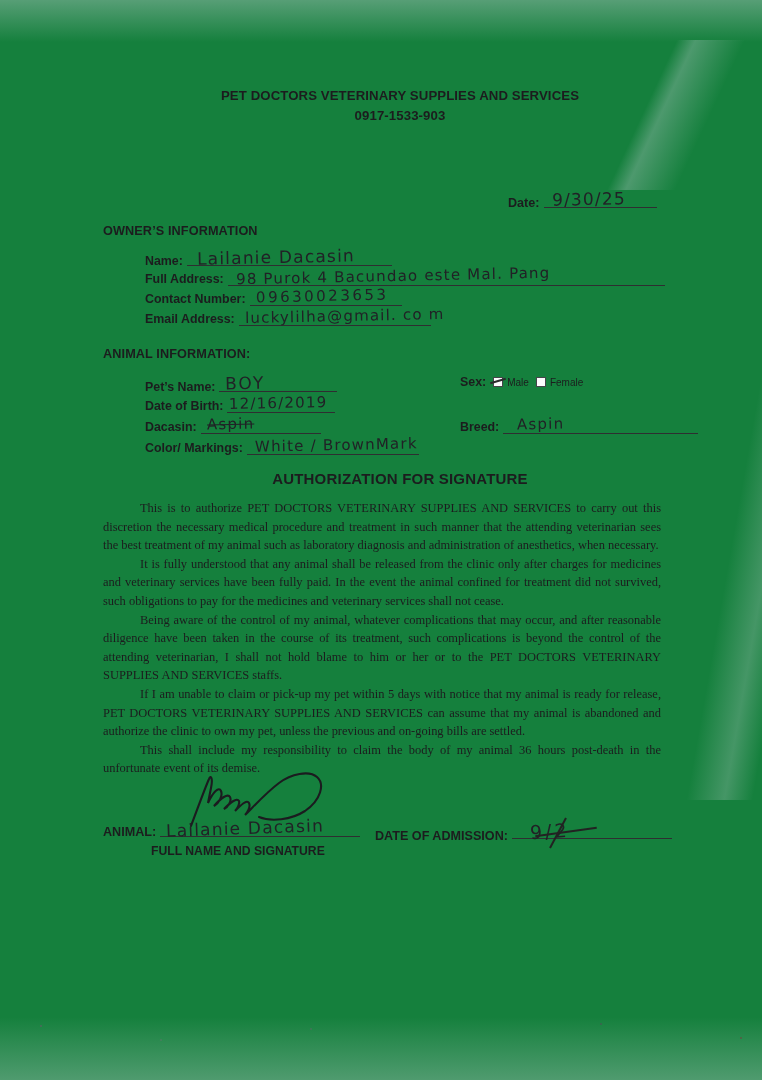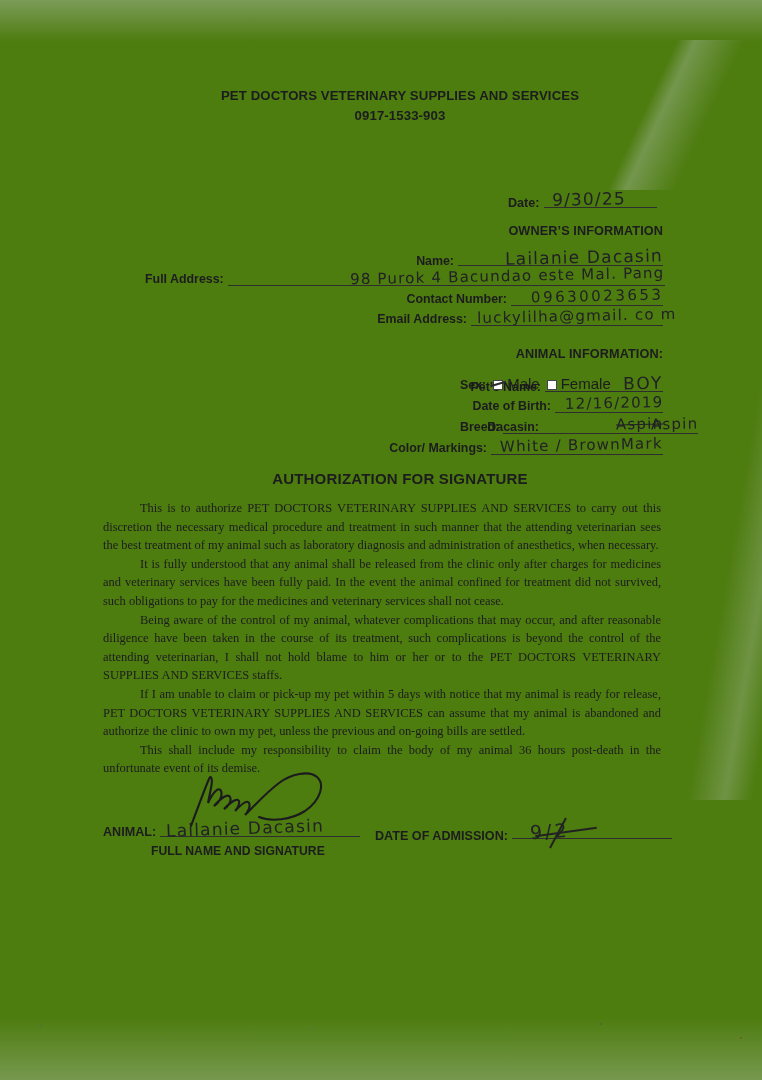--- a/index.html
+++ b/index.html
@@ -1,18 +1,18 @@
 <!DOCTYPE html>
 <html><head>
 <meta charset="utf-8">
 <style>
   html,body { margin:0; padding:0; background:#e8e8ea; }
   .page {
     position:relative; width:762px; height:1080px; margin:0 auto;
-    background:#4d7c0f; overflow:hidden;
+    background:#15803d; overflow:hidden;
     font-family:"Liberation Sans", sans-serif; color:#1c1c1e;
   }
   
   .crease-top { position:absolute; top:0; left:0; width:762px; height:70px;
     background:linear-gradient(180deg, rgba(210,215,224,0.35), rgba(255,255,255,0) 60%); }
   .crease-tr { position:absolute; top:40px; right:0; width:240px; height:150px;
     background:linear-gradient(115deg, rgba(255,255,255,0) 50%, rgba(206,211,221,0.30) 56%, rgba(255,255,255,0) 72%); }
   .crease-right { position:absolute; top:240px; right:0; width:90px; height:560px;
     background:linear-gradient(100deg, rgba(255,255,255,0) 60%, rgba(212,216,224,0.25) 80%, rgba(255,255,255,0) 95%); }
   .crease-bottom { position:absolute; bottom:0; left:0; width:762px; height:90px;
@@ -35,33 +35,33 @@
   }
   .hand-lg { font-size:17px; } .hand-md { font-size:15px; }
 
   
   .wline { display:inline-block; border-bottom:1.5px solid #2e2e31; vertical-align:baseline;
     white-space:nowrap; height:16px; margin-left:4px; }
 
   .date-row { position:absolute; top:191px; left:508px; font-size:12.6px; }
   .date-row .wline { width:113px; }
 
-  .section { position:absolute; left:103px; width:560px;text-align:right; }
+  .section { position:absolute; left:103px; width:560px; }
   .sec-heading { font-weight:bold; font-size:12.7px; letter-spacing:0.1px; }
   .fields { margin-left:42px; margin-top:11px; }
   .frow { height:20px; font-size:12.4px; font-weight:bold; white-space:nowrap; position:relative; }
   .animal .frow { height:21px; }
   .rightcol { position:absolute; left:315px; top:0; }
 
   
   .cb { display:inline-block; width:8px; height:8px; border:1.3px solid #45454a;
     vertical-align:middle; margin:0 4px 2px 7px; position:relative; background:#fcfcfd; }
   .cb.checked::after { content:""; position:absolute; left:-4px; top:2px; width:16px; height:1.8px;
     background:#2b2b2e; transform:rotate(-16deg); }
-  .sexopt { font-weight:normal; font-size:15px; }
+  .sexopt { font-weight:normal; font-size:10px; }
 
   .auth-title { top:470px; font-weight:bold; font-size:15px; letter-spacing:0.2px; }
 
   .bodytext { position:absolute; top:499px; left:103px; width:558px;
     font-size:12.45px; line-height:18.6px; text-align:justify; }
   .bodytext p { margin:0; text-indent:37px;font-family:Liberation Serif, serif; }
 
   .sig { position:absolute; top:820px; left:103px; width:560px; font-size:12.6px; font-weight:bold; }
   .sig .wline { width:200px; }
   .sig-sub { position:absolute; left:48px; top:24px; font-size:12.2px; font-weight:bold; }

